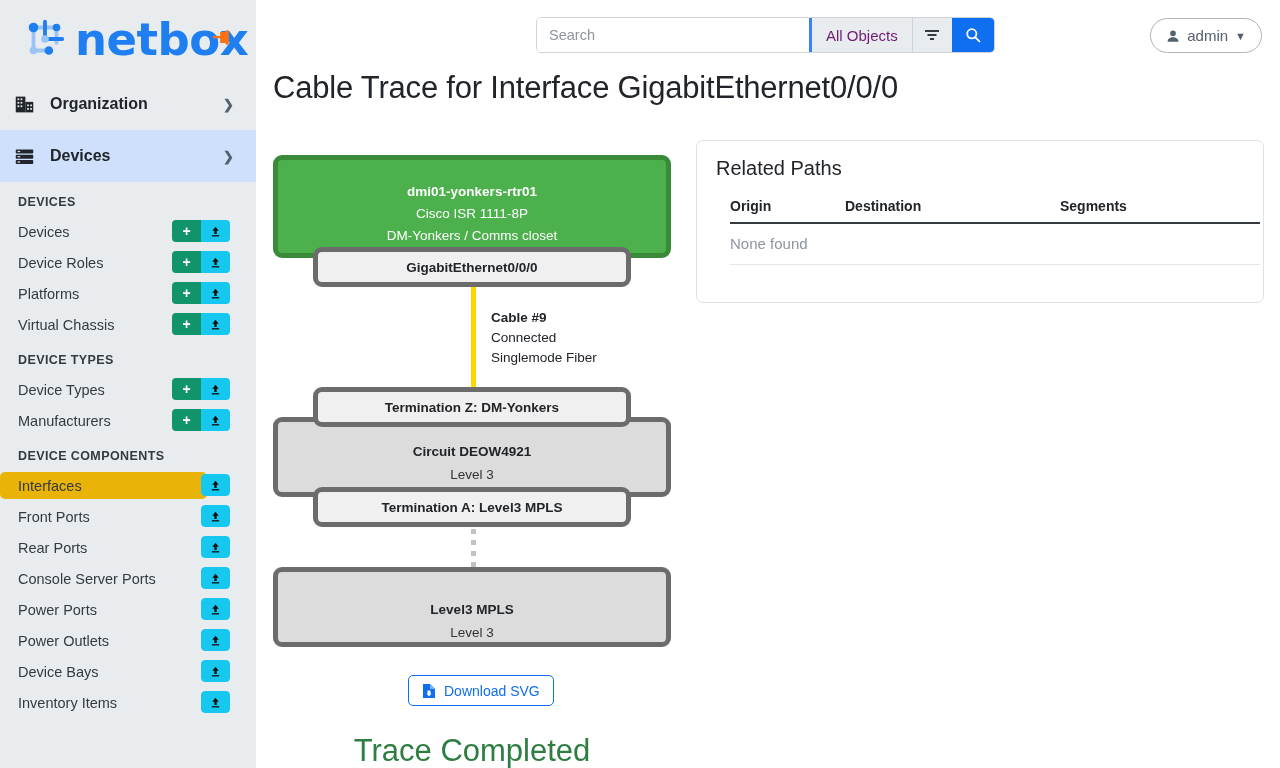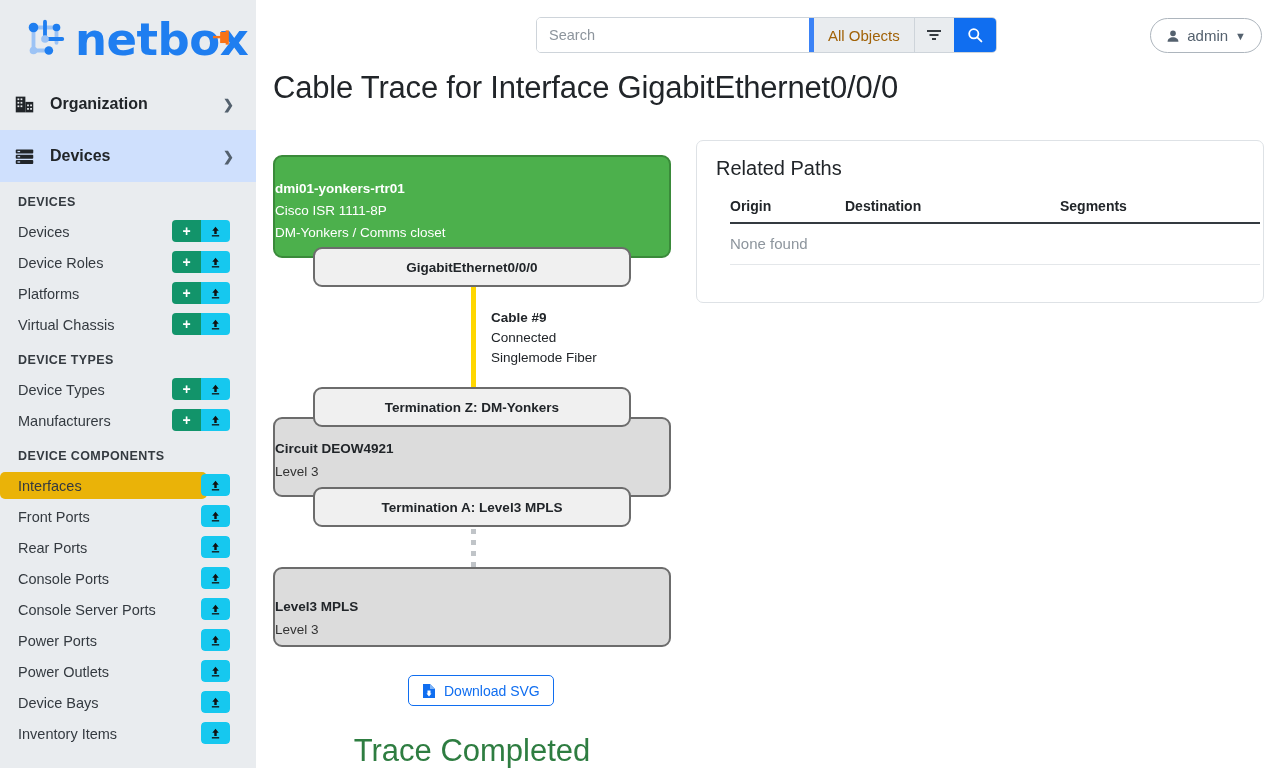--- a/index.html
+++ b/index.html
@@ -104,23 +104,23 @@
     border: none; outline: none;
     padding: 0 12px;
     font-size: 14.5px; color: #495057;
     font-family: "Liberation Sans", sans-serif;
     background: #fff;
   }
   #search-input::placeholder { color: #8d959d; }
   #obj-select {
     display: flex; align-items: center; justify-content: center;
     padding: 0 14px; height: 34px;
-    background: #e9ecef; color: #a16207;
+    background: #e9ecef; color: #701a75;
     font-size: 15px; cursor: pointer;
-    border-left: 5px solid #3b82f6;
+    border-left: 3px solid #3b82f6;
     white-space: nowrap;
   }
   #filter-btn {
     display: flex; align-items: center; justify-content: center;
     width: 40px; height: 34px;
     background: #e9ecef; cursor: pointer;
     border-left: 1px solid #ced4da;
   }
   #search-btn {
     display: flex; align-items: center; justify-content: center;
@@ -139,23 +139,23 @@
   #page-title {
     position: absolute; left: 17px; top: 70px;
     font-size: 31px; font-weight: 400; color: #212529;
     letter-spacing: -0.2px;
   }
 
   
   #trace { position: absolute; left: 17px; top: 155px; width: 398px; }
   .node {
     position: absolute;
-    border: 2px solid #c2410c;
+    border: 5px solid #c2410c;
     border-radius: 9px;
-    text-align: left;
+    text-align: center;
     box-sizing: border-box;
   }
   .node .ttl { font-weight: 700; }
   .device-node {
     left: 0; top: 0; width: 398px; height: 103px;
     background: #4cb04c; border-color: #3a8a3a;
     color: #fff; padding-top: 24px;
   }
   .device-node .ttl { font-size: 13.5px; }
   .device-node .sub { font-size: 13.5px; margin-top: 7px; }
@@ -406,31 +406,20 @@
         <div class="btn-stack single">
           <div class="btn-imp">
             <svg width="13" height="13" viewBox="0 0 16 16">
               <path d="M8 2 L12 7 H9.5 V11 H6.5 V7 H4 Z" fill="#111"></path>
               <rect x="3.5" y="12.5" width="9" height="1.6" fill="#111"></rect>
             </svg>
           </div>
         </div>
       </div>
       <div class="nav-row">
-        <div class="nav-link">Console Ports</div>
-        <div class="btn-stack single">
-          <div class="btn-imp">
-            <svg width="13" height="13" viewBox="0 0 16 16">
-              <path d="M8 2 L12 7 H9.5 V11 H6.5 V7 H4 Z" fill="#111"></path>
-              <rect x="3.5" y="12.5" width="9" height="1.6" fill="#111"></rect>
-            </svg>
-          </div>
-        </div>
-      </div>
-      <div class="nav-row">
         <div class="nav-link">Console Server Ports</div>
         <div class="btn-stack single">
           <div class="btn-imp">
             <svg width="13" height="13" viewBox="0 0 16 16">
               <path d="M8 2 L12 7 H9.5 V11 H6.5 V7 H4 Z" fill="#111"></path>
               <rect x="3.5" y="12.5" width="9" height="1.6" fill="#111"></rect>
             </svg>
           </div>
         </div>
       </div>

